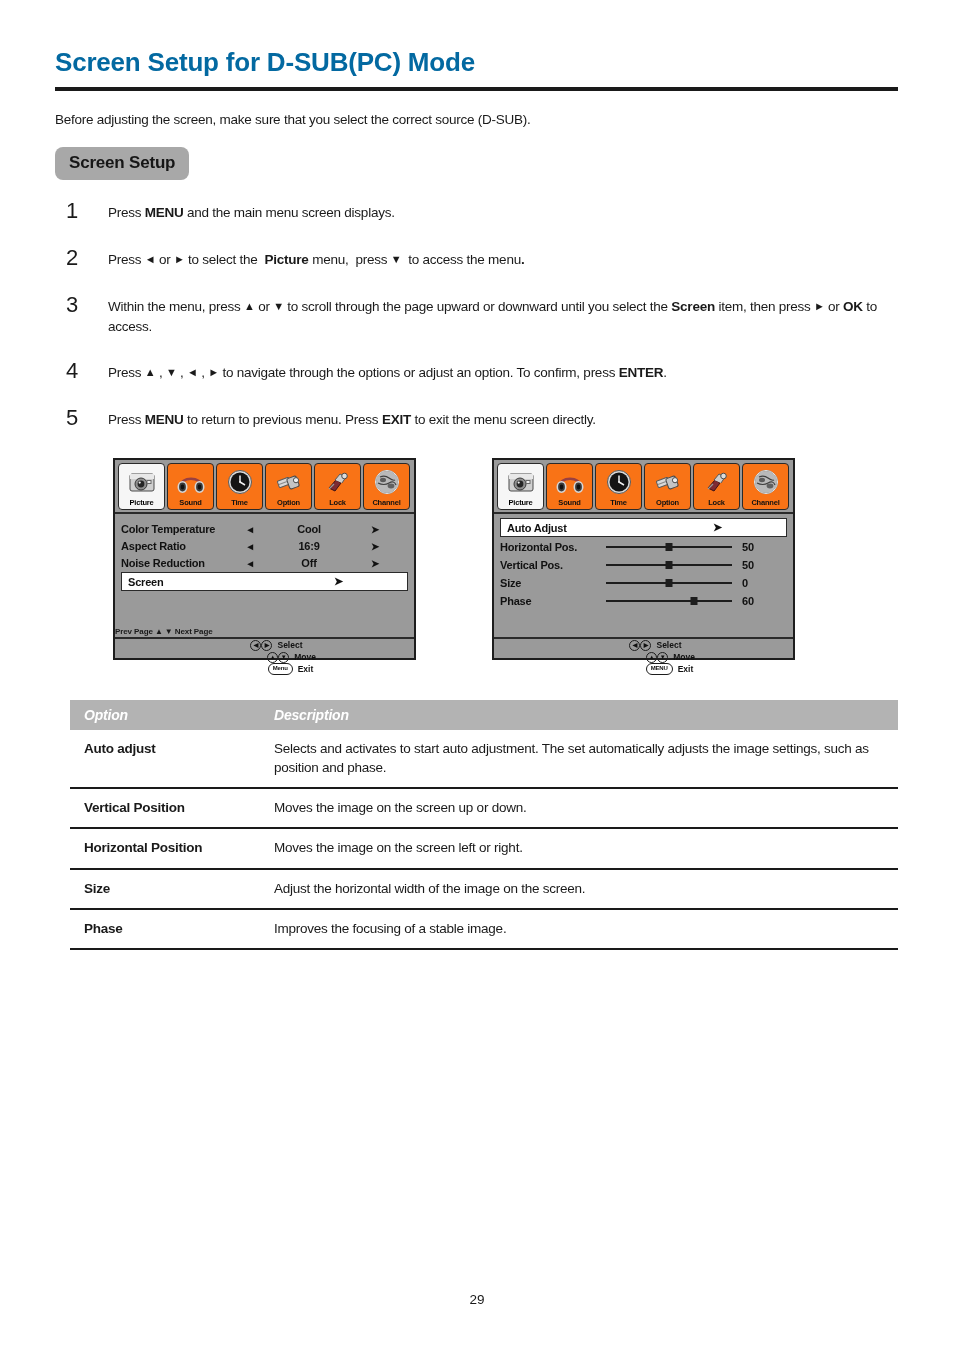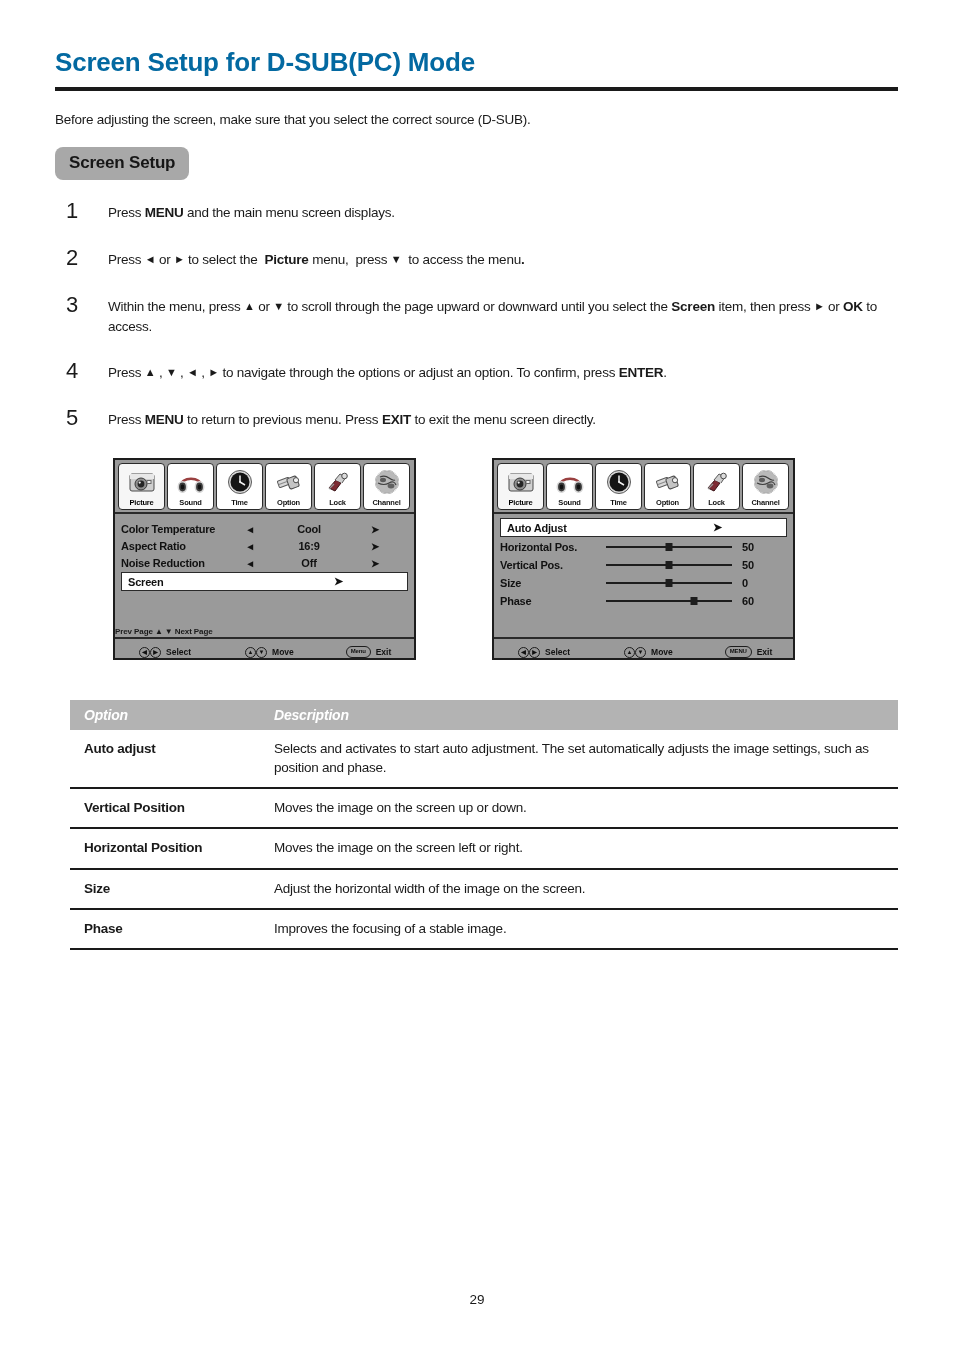--- a/index.html
+++ b/index.html
@@ -120,21 +120,21 @@
   .osd-b { left: 492px; top: 458px; }
 
   .osd-tabs {
     display: flex;
     padding: 3px 3px 0 3px;
     gap: 2px;
   }
   .osd-tab {
     width: 47px;
     height: 47px;
-    background: #ffffff;
+    background: #f97316;
     border: 1px solid #2a2a2a;
     border-radius: 4px;
     box-sizing: border-box;
     position: relative;
     display: flex;
     flex-direction: column;
     align-items: center;
     justify-content: flex-end;
     overflow: hidden;
   }
@@ -252,24 +252,25 @@
     letter-spacing: -0.1px;
   }
 
   .osd-footer {
     position: absolute;
     left: 0; right: 0;
     bottom: 0;
     height: 19px;
     border-top: 2px solid #2a2a2a;
     display: flex;
-    align-items: flex-end;
+    align-items: center;
     font-size: 8.5px;
     font-weight: bold;
     color: #111;
+    flex-direction: column;
   }
   .osd-footer .fgroup {
     display: flex;
     align-items: center;
     gap: 5px;
   }
   .osd-footer .g1 { margin-left: 24px; }
   .osd-footer .g2 { margin-left: 54px; }
   .osd-footer .g3 { margin-left: 52px; }
   .keycap {

